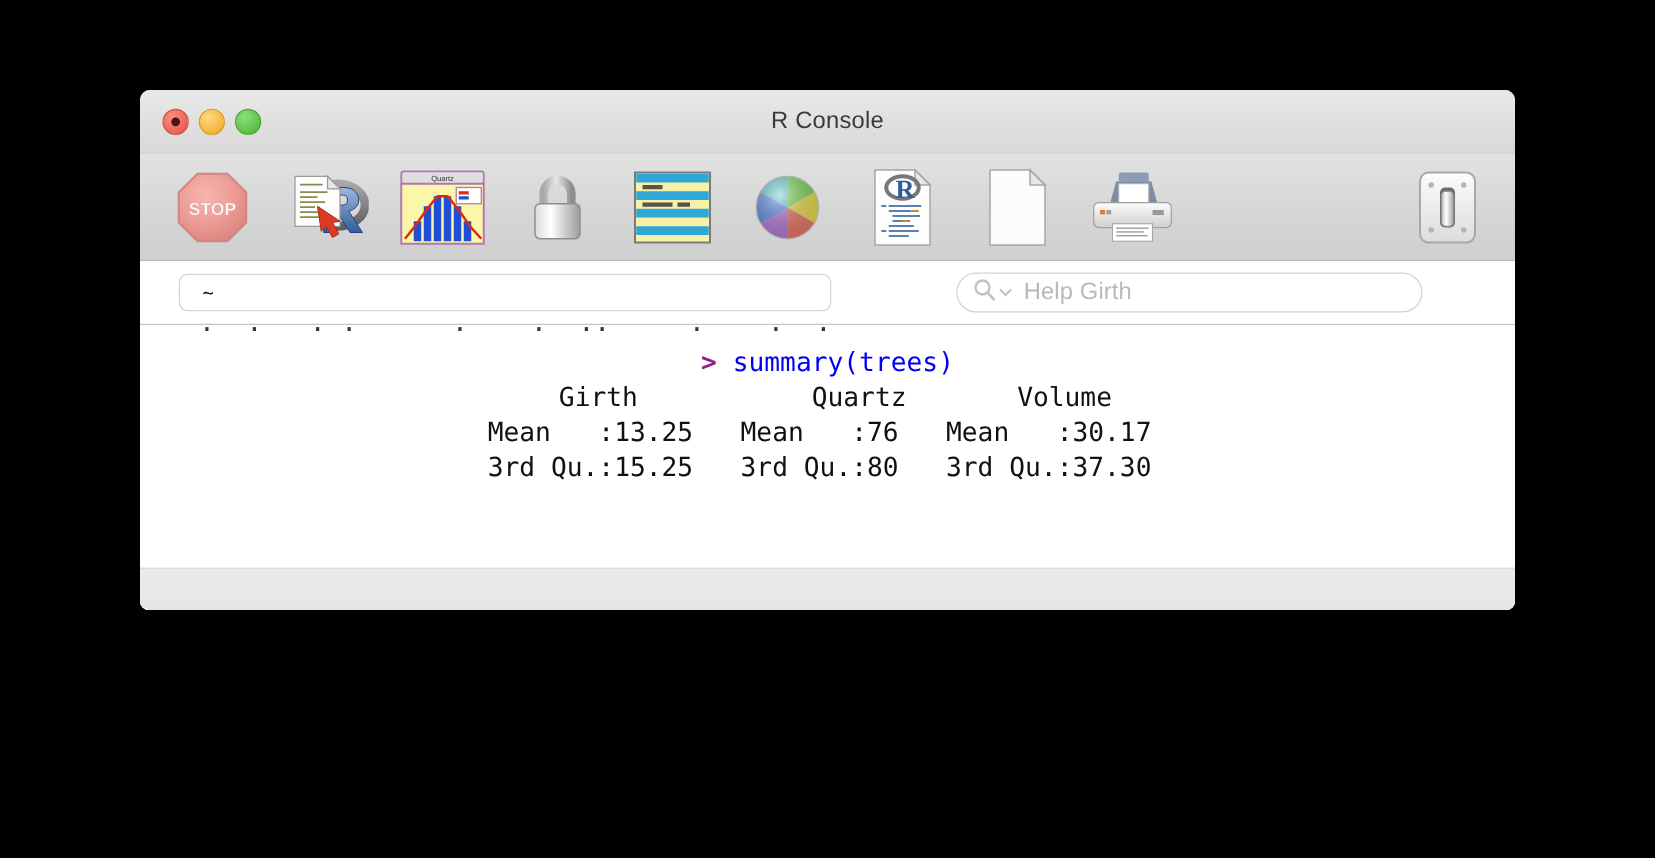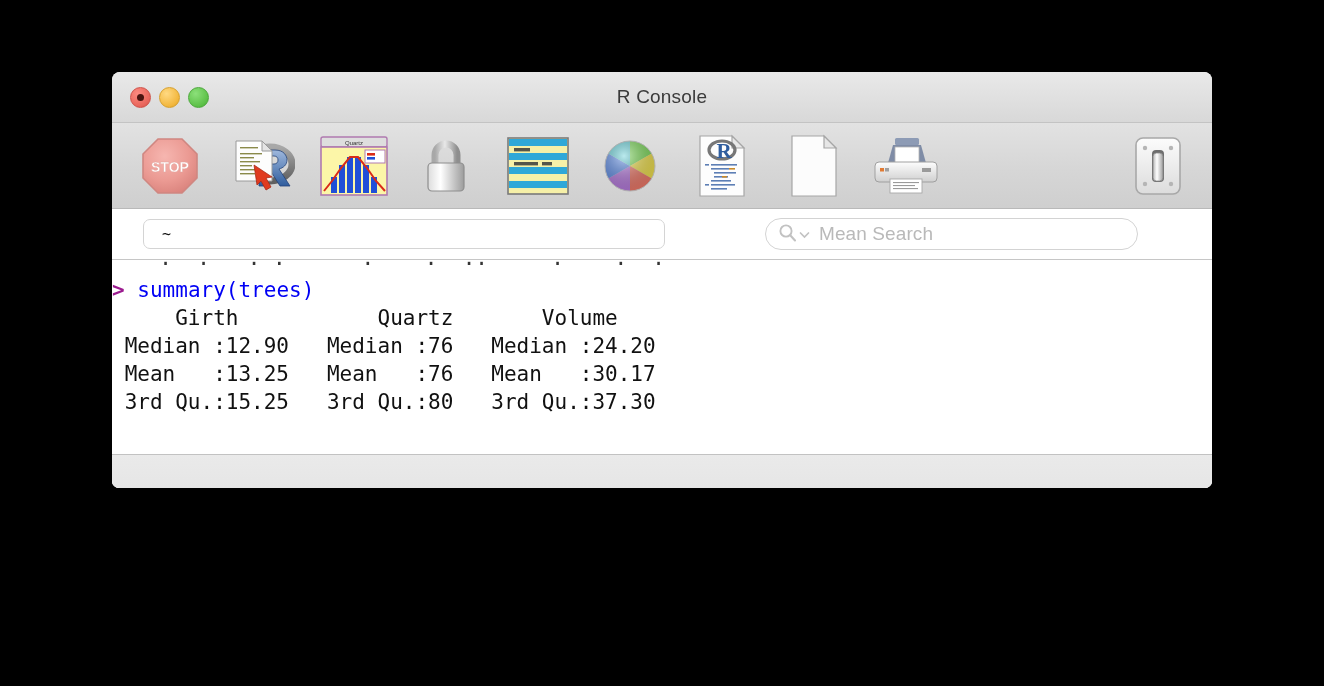--- a/index.html
+++ b/index.html
@@ -152,20 +152,21 @@
     letter-spacing: 0.1px;
   }
 
   
   .console {
     position: relative;
     height: 247px;
     background: #ffffff;
     overflow: hidden;
     box-sizing: border-box;
+    text-align: center;
   }
   .clipline {
     position: absolute;
     left: 22px;
     top: -14px;
     font-family: "DejaVu Sans Mono", monospace;
     font-size: 21px;
     color: #111;
     white-space: pre;
     opacity: 0.85;
@@ -433,33 +434,32 @@
           <svg width="19" height="19" viewBox="0 0 19 19">
             <circle cx="8" cy="8" r="5.6" fill="none" stroke="#c2c2c2" stroke-width="1.9"></circle>
             <line x1="12" y1="12" x2="17" y2="17.5" stroke="#c2c2c2" stroke-width="2.1" stroke-linecap="round"></line>
           </svg>
         </span>
         <span class="schev">
           <svg width="11" height="8" viewBox="0 0 11 8">
             <polyline points="1.5,2 5.5,6 9.5,2" fill="none" stroke="#c2c2c2" stroke-width="1.7" stroke-linecap="round"></polyline>
           </svg>
         </span>
-        <span class="searchph">Mean Search</span>
+        <span class="searchph">Help Girth</span>
       </div>
     </div>
 
     <div class="console">
 
       <div class="clipline">  .  .   . .      .    .  ..     .    .  .</div>
 
       <div class="cline cmdline"><span class="prompt">&gt;</span><span> </span><span class="cmd">summary(trees)</span></div>
 
       <div class="tblock">
         <div class="cline">     Girth           Quartz       Volume    </div>
-        <div class="cline"> Median :12.90   Median :76   Median :24.20  </div>
         <div class="cline"> Mean   :13.25   Mean   :76   Mean   :30.17  </div>
         <div class="cline"> 3rd Qu.:15.25   3rd Qu.:80   3rd Qu.:37.30  </div>
       </div>
 
     </div>
 
     <div class="footer"></div>
 
   </div>
 </div>

